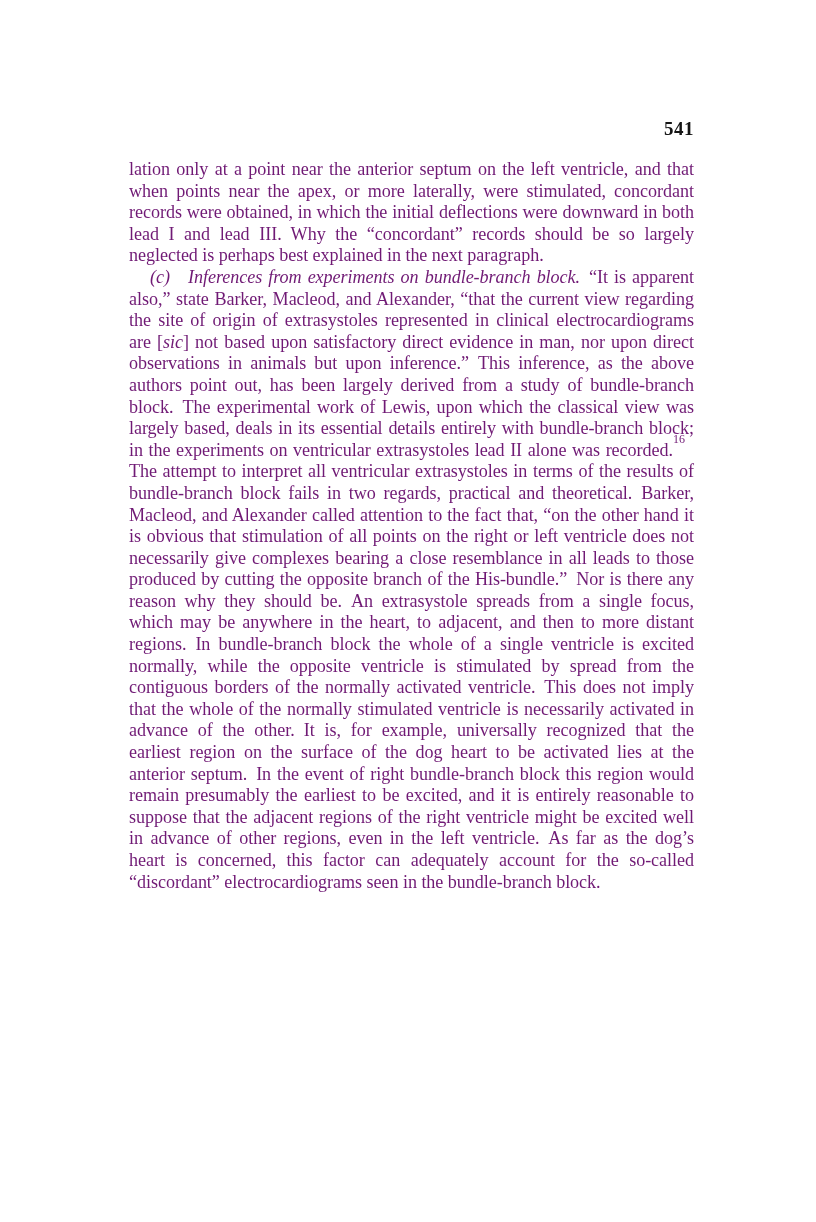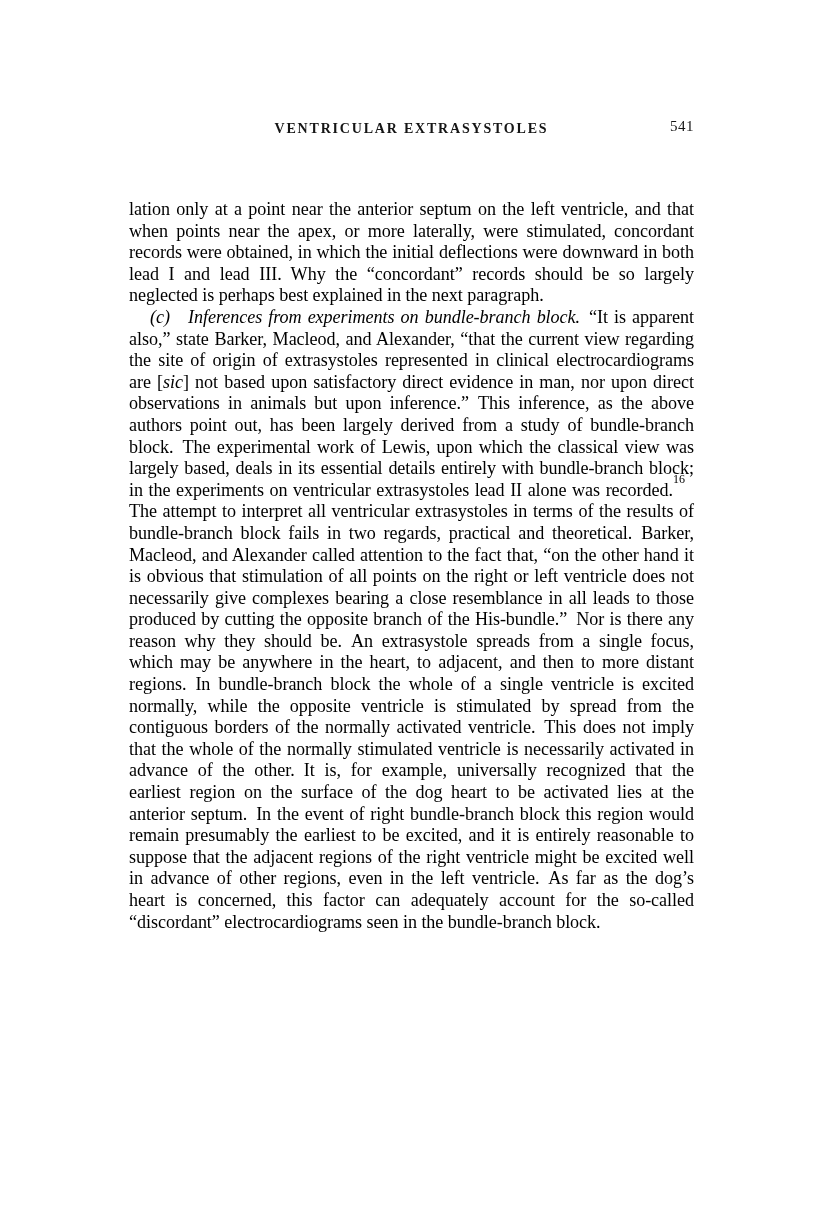--- a/index.html
+++ b/index.html
@@ -30,55 +30,53 @@
     text-align: center;
     font-size: 14px;
     font-weight: bold;
     letter-spacing: 1.8px;
     color: #151515;
   }
   .page-num {
     position: absolute;
     right: 0;
     top: -3px;
-    font-size: 15px;
+    font-size: 19px;
     letter-spacing: 0.5px;
-    font-weight: normal;
+    font-weight: bold;
     color: #151515;
   }
   .text-block {
     position: absolute;
     left: 129px;
     top: 159px;
     width: 565px;
     font-size: 18.1px;
     line-height: 21.6px;
     text-align: justify;
     letter-spacing: -0.05px;
-    color: #000000;
-    margin-top: 40px;
+    color: #701a75;
   }
   .para { margin: 0; padding: 0; }
   .para-indent { text-indent: 21px; }
   .italic { font-style: italic; font-family: Liberation Serif, serif; }
   .fn-sup {
     font-size: 12px;
     line-height: 0;
     position: relative;
     top: -6px;
     letter-spacing: 0;
   }
 </style>
 </head>
 <body>
 
 <div class="page">
 
   <div class="running-head">
-    <span class="head-title">VENTRICULAR EXTRASYSTOLES</span>
     <span class="page-num">541</span>
   </div>
 
   <div class="text-block">
     <p class="para">lation only at a point near the anterior septum on the left ventricle, and that when points near the apex, or more laterally, were stimulated, concordant records were obtained, in which the initial deflections were downward in both lead I and lead III. Why the “con­cordant” records should be so largely neglected is perhaps best explained in the next paragraph.</p>
     <p class="para para-indent"><span class="italic">(c) Inferences from experiments on bundle-branch block.</span><span> “It is apparent also,” state Barker, Macleod, and Alexander, “that the current view regarding the site of origin of extrasystoles represented in clinical electrocardiograms are [</span><span class="italic">sic</span><span>] not based upon satisfactory direct evidence in man, nor upon direct observations in animals but upon inference.” This inference, as the above authors point out, has been largely derived from a study of bundle-branch block. The experimental work of Lewis, upon which the classical view was largely based, deals in its essential details entirely with bundle-branch block; in the experiments on ventricular extrasystoles lead II alone was recorded.</span><sup class="fn-sup">16</sup><span> The attempt to interpret all ventricular extrasystoles in terms of the results of bundle-branch block fails in two regards, practical and theoretical. Barker, Macleod, and Alexander called attention to the fact that, “on the other hand it is obvious that stimulation of all points on the right or left ventricle does not necessarily give complexes bearing a close resemblance in all leads to those produced by cutting the opposite branch of the His-bundle.” Nor is there any reason why they should be. An extrasystole spreads from a single focus, which may be anywhere in the heart, to adjacent, and then to more distant regions. In bundle-branch block the whole of a single ventricle is excited normally, while the opposite ventricle is stimulated by spread from the contiguous borders of the normally activated ventricle. This does not imply that the whole of the normally stimulated ventricle is necessarily activated in advance of the other. It is, for example, universally recognized that the earliest region on the surface of the dog heart to be activated lies at the anterior septum. In the event of right bundle-branch block this region would remain presumably the earliest to be excited, and it is entirely reasonable to suppose that the adjacent regions of the right ventricle might be excited well in advance of other regions, even in the left ventricle. As far as the dog’s heart is concerned, this factor can adequately account for the so-called “discordant” electrocardiograms seen in the bundle-branch block.</span></p>
   </div>
 
 </div>
 

